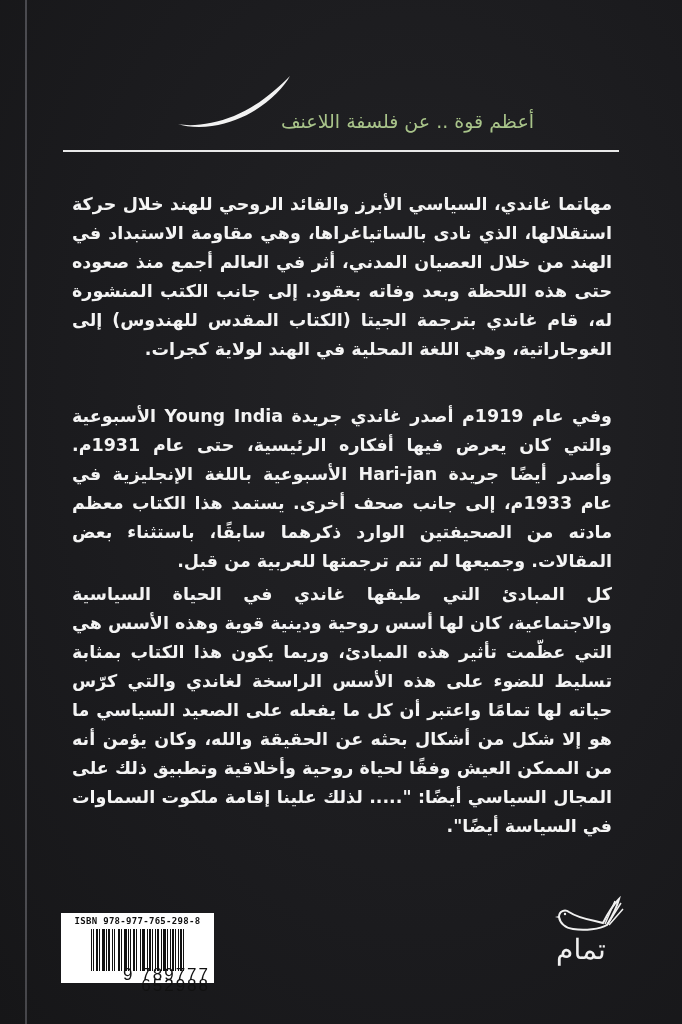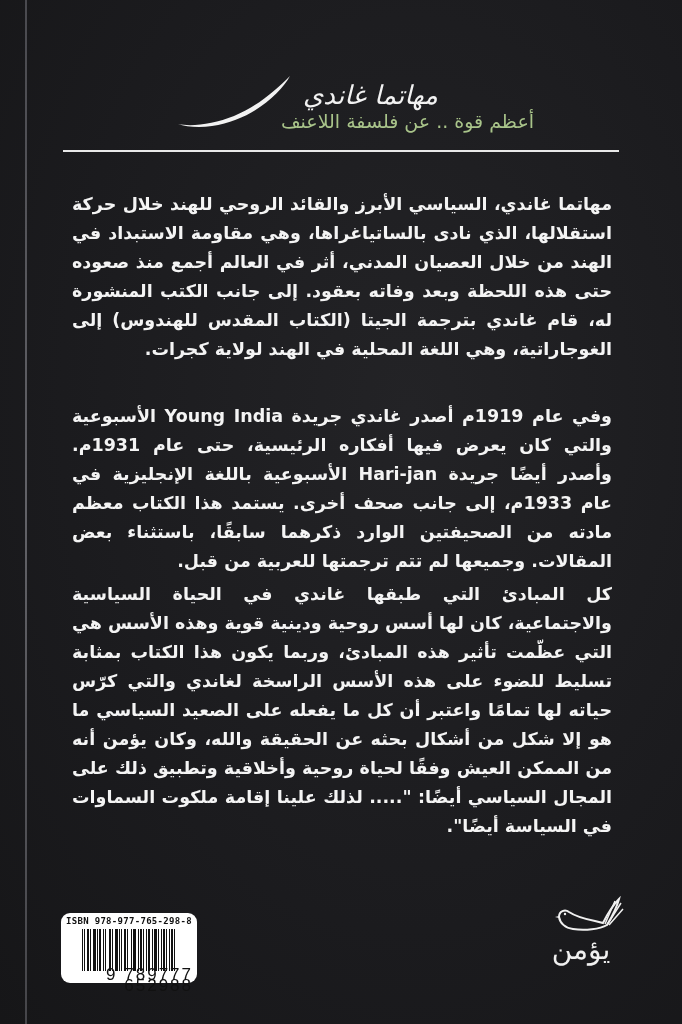--- a/index.html
+++ b/index.html
@@ -43,22 +43,22 @@
       position: absolute; left: 64px; width: 556px;
       direction: rtl; text-align: justify; text-align-last: right;
       color: #f4f4f4; font-size: 17.5px; line-height: 29px;
       font-family: "DejaVu Sans", sans-serif; font-weight: bold;
     }
     .p1 { top: 182px; }
     .p2 { top: 394px; }
     .p3 { top: 572px; }
     .body-text p { margin: 8px; }
     .barcode {
-      position: absolute; left: 61px; top: 913px; width: 136px; height: 70px;
-      background: #ffffff; box-sizing: border-box; padding: 3px 4px 0 4px; border-radius: 9px;
+      position: absolute; left: 61px; top: 913px; width: 153px; height: 70px;
+      background: #ffffff; box-sizing: border-box; padding: 3px 4px 0 4px;
     }
     .isbn-text {
       font-family: "DejaVu Sans Mono", monospace; font-size: 9px; font-weight: bold;
       color: #111; text-align: center; letter-spacing: 0.3px; height: 11px; line-height: 11px;
     }
     .bars { display: flex; height: 42px; margin-top: 2px; align-items: stretch; justify-content: center; }
     .bars span { display: block; background: #111; }
     .bar-digits {
       font-family: Liberation Sans, sans-serif; font-size: 17px; color: #111;
       text-align: right; letter-spacing: 2px; line-height: 11px; margin-top: -2px;
@@ -75,21 +75,20 @@
 </head>
 <body>
 
 <div class="cover">
   <div class="spine-line"></div>
 
   <div class="title-block">
     <svg class="title-swash" width="130" height="60" viewBox="0 0 130 60">
       <path d="M118 4 C108 22, 80 48, 40 54 C28 56, 14 55, 6 52 C20 55, 42 52, 62 44 C86 34, 104 18, 118 4 Z" fill="#f2f2f2"></path>
     </svg>
-    <div class="title-script">مهاتما غاندي</div>
     <div class="subtitle">أعظم قوة .. عن فلسفة اللاعنف</div>
   </div>
 
   <div class="rule"></div>
 
   <div class="body-text p1">
     <p>مهاتما غاندي، السياسي الأبرز والقائد الروحي للهند خلال حركة استقلالها، الذي نادى بالساتياغراها، وهي مقاومة الاستبداد في الهند من خلال العصيان المدني، أثر في العالم أجمع منذ صعوده حتى هذه اللحظة وبعد وفاته بعقود. إلى جانب الكتب المنشورة له، قام غاندي بترجمة الجيتا (الكتاب المقدس للهندوس) إلى الغوجاراتية، وهي اللغة المحلية في الهند لولاية كجرات.</p>
   </div>
   <div class="body-text p2">
     <p>وفي عام 1919م أصدر غاندي جريدة Young India الأسبوعية والتي كان يعرض فيها أفكاره الرئيسية، حتى عام 1931م. وأصدر أيضًا جريدة Hari-jan الأسبوعية باللغة الإنجليزية في عام 1933م، إلى جانب صحف أخرى. يستمد هذا الكتاب معظم مادته من الصحيفتين الوارد ذكرهما سابقًا، باستثناء بعض المقالات. وجميعها لم تتم ترجمتها للعربية من قبل.</p>
@@ -137,15 +136,15 @@
     <div class="bar-digits">9 789777 652988</div>
   </div>
 
   <div class="logo">
     <svg width="80" height="45" viewBox="0 0 80 45" style="position:absolute;left:0;top:0">
       <path d="M14 22 C14 16, 20 14, 24 17 C30 21, 40 24, 50 26 L58 28 C62 20, 68 10, 74 4 C72 12, 68 20, 62 30 C55 34, 40 36, 28 34 C20 33, 15 28, 14 22 Z" fill="none" stroke="#f0f0f0" stroke-width="2"></path>
       <path d="M62 30 L76 8 M64 30 L78 14 M60 29 L70 6" stroke="#f0f0f0" stroke-width="1.5"></path>
       <circle cx="20" cy="19" r="1.2" fill="#f0f0f0"></circle>
       <path d="M14 21 L10 22 L14 23" fill="#f0f0f0"></path>
     </svg>
-    <div class="logo-text">يؤمن</div>
+    <div class="logo-text">تمام</div>
   </div>
 </div>
 
 </body></html>

